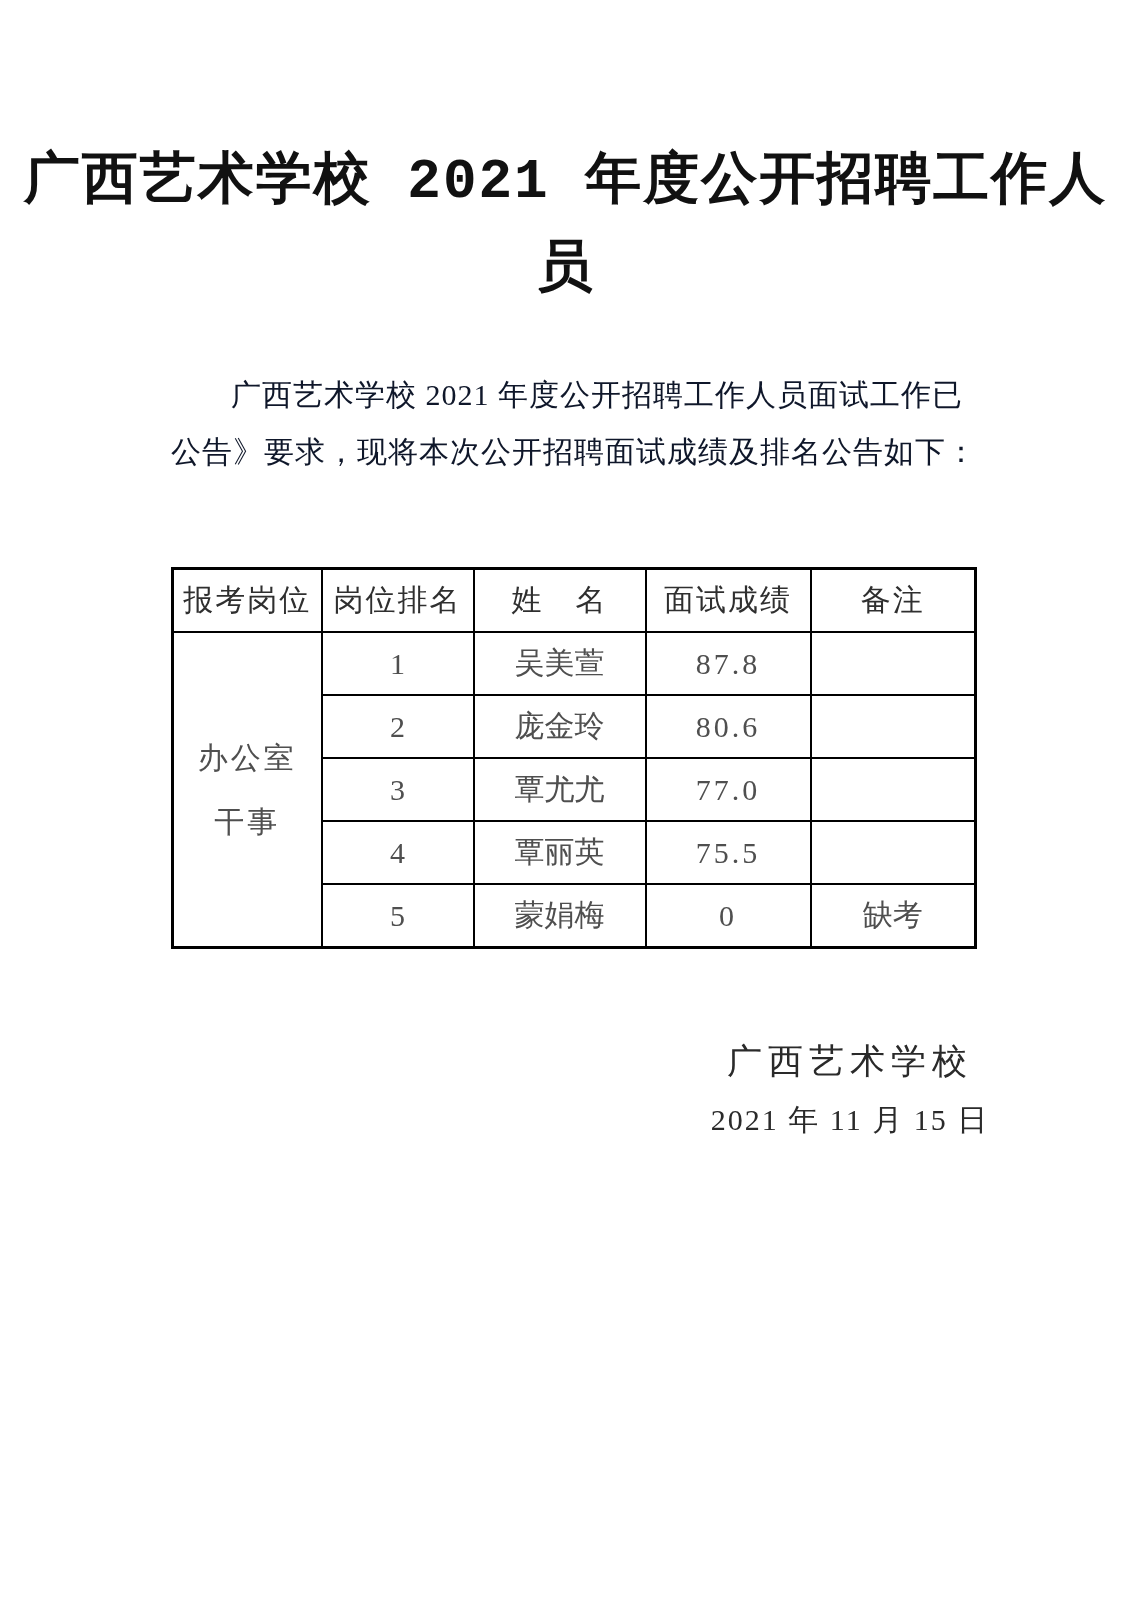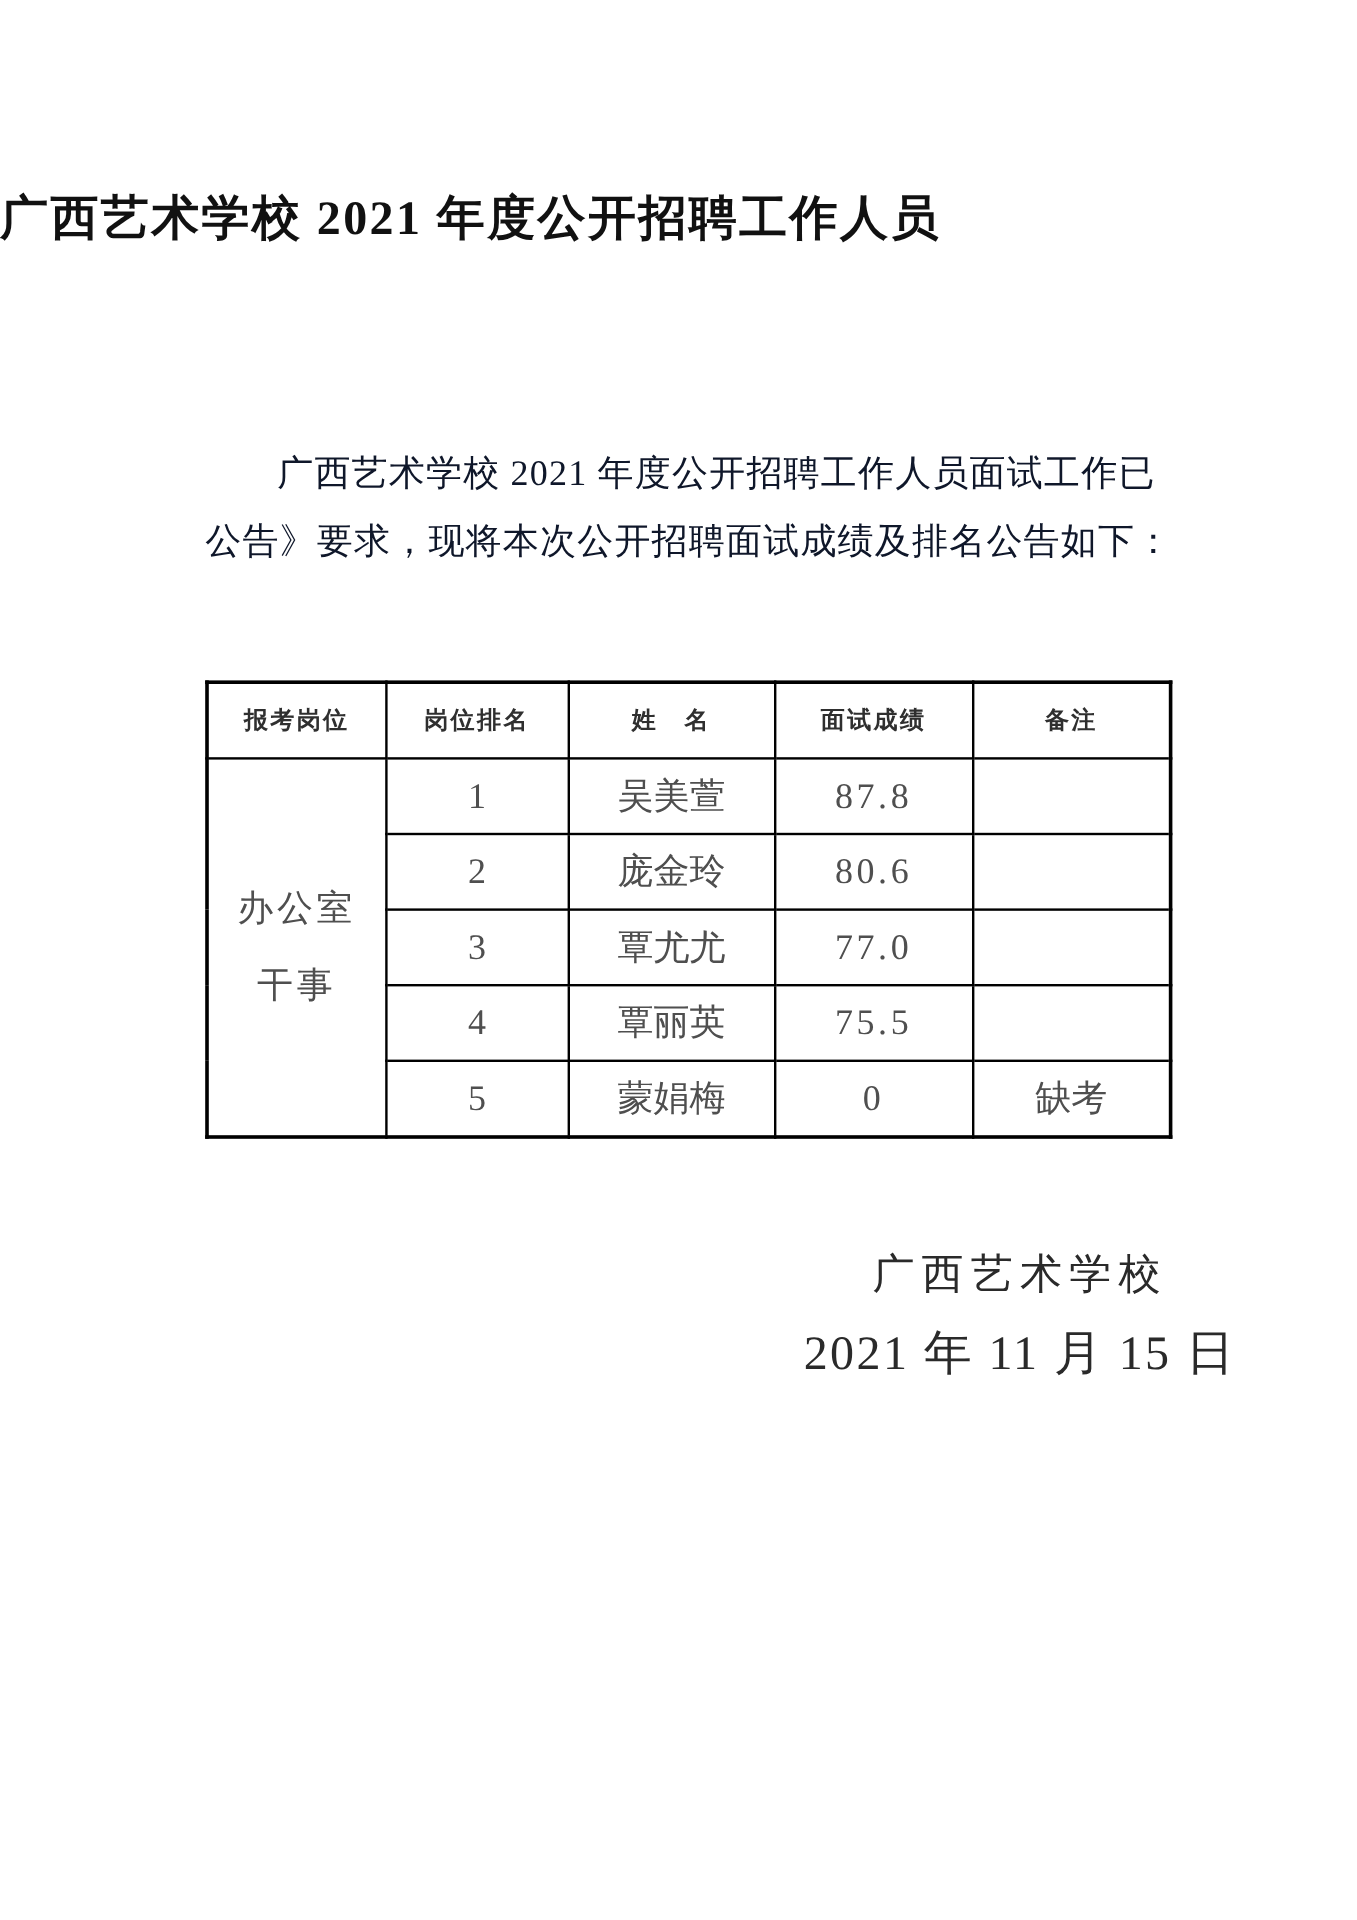--- a/index.html
+++ b/index.html
@@ -12,23 +12,24 @@
     overflow: hidden;
     font-family: "Liberation Serif", serif;
   }
 
   
   .doc-title {
     position: absolute;
     top: 138px;
     left: 0;
     width: 100%;
-    font-family: Liberation Serif, serif;
+    text-align: center;
+    font-family: Liberation Mono, monospace;
     font-weight: bold;
-    font-size: 40px;
+    font-size: 56px;
     line-height: 88px;
     letter-spacing: 2px;
     color: #111111;
   }
 
   
   .doc-para {
     position: absolute;
     top: 366px;
     left: 171px;
@@ -59,22 +60,22 @@
   table.results th, table.results td {
     border: 2px solid #000000;
     height: 61px;
     padding: 0;
     text-align: center;
     vertical-align: middle;
     overflow: hidden;
   }
   table.results th {
     font-family: "Liberation Sans", sans-serif;
-    font-weight: bold;
-    font-size: 20px;
+    font-weight: normal;
+    font-size: 30px;
     letter-spacing: 2px;
     color: #2f2f2f;
   }
   table.results td {
     font-family: "Liberation Serif", serif;
     font-size: 30px;
     color: #4f4f4f;
   }
   td.pos-cell { color: #3f3f3f; border-radius: 15px; }
   .pos-line { line-height: 64px; letter-spacing: 3px; }
@@ -90,21 +91,21 @@
     font-size: 35px;
     letter-spacing: 6px;
     color: #2a2a2a;
   }
   .sig-date {
     position: absolute;
     top: 1100px;
     left: 660px;
     width: 380px;
     text-align: center;
-    font-size: 40px;
+    font-size: 30px;
     letter-spacing: 2px;
     color: #2a2a2a;
   }
 </style>
 </head>
 <body>
 
 <div class="page">
 
   <div class="doc-title">

